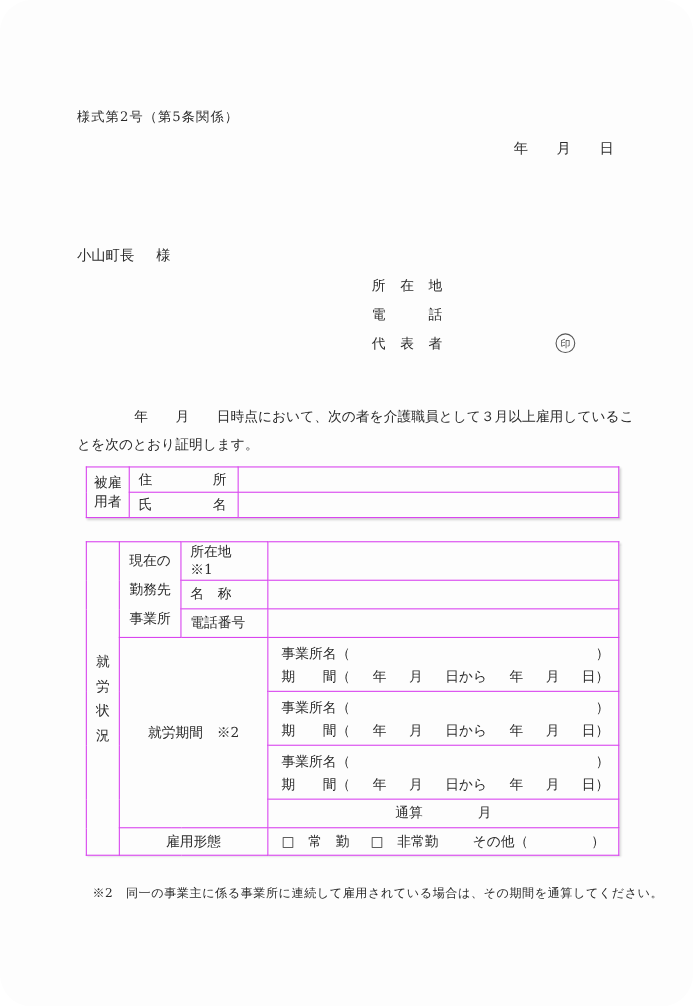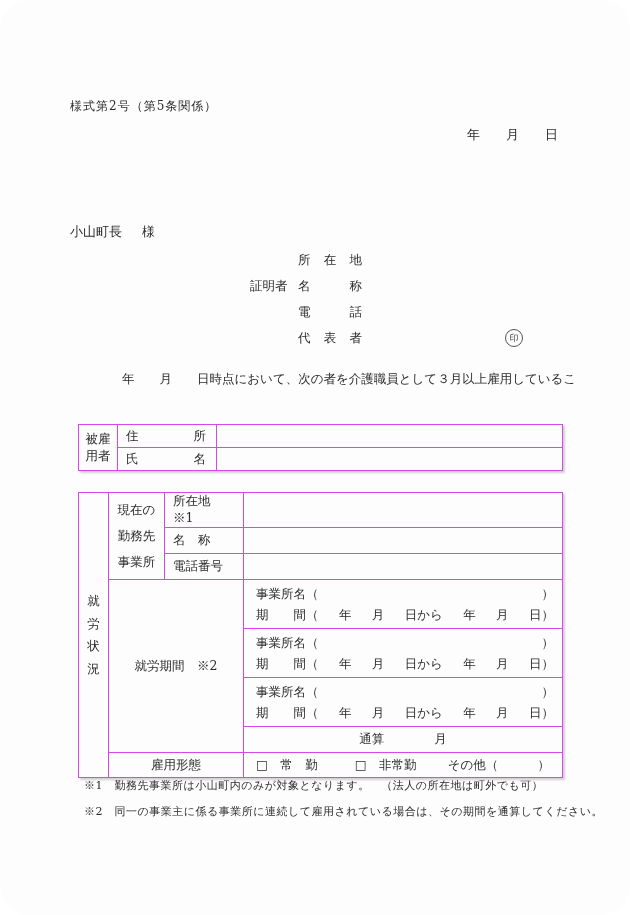--- a/index.html
+++ b/index.html
@@ -17,21 +17,21 @@
   .date-line   { right:72px; top:126px; font-size:13px; }
   .doc-title   { left:0; right:0; top:171px; text-align:center;
                  font-size:13.5px; letter-spacing:13px; text-indent:13px; }
   .addressee   { left:70px; top:223px; display:flex; gap:20px; font-size:13px; }
 
   
   .certifier { left:250px; top:247px; width:312px; }
   .cert-row  { height:26px; display:flex; align-items:center; position:relative; }
   .cert-prefix { display:inline-block; width:48px; }
   .jlabel { display:inline-block; text-align:justify; text-align-last:justify; }
-  .cert-label { width:64px; }
+  .cert-label { width:64px;margin-left:40px; }
   .seal-mark {
     position:absolute; left:255px; top:4px;
     width:18px; height:18px; border:1px solid #555; border-radius:50%;
     display:flex; align-items:center; justify-content:center;
     font-size:9px; color:#444; background:transparent;
   }
 
   
   .statement { left:70px; top:366px; width:500px; line-height:25px; }
   .statement .indent { text-indent:52px; white-space:nowrap; }
@@ -51,21 +51,21 @@
 
   .vlabel { text-align:center; }
   .vlabel div { line-height:22.5px; }
   .office-label div { line-height:26px; text-align:center; }
 
   .period-cell { padding:3px 8px 3px 12px; }
   .p-line { display:flex; justify-content:space-between; align-items:baseline;
             height:21px; line-height:21px; }
 
   .etype { display:flex; align-items:center; padding:0 12px 0 12px; }
-  .ml28 { margin-left:37px; } .ml16 { margin-left:31px; } .mla { margin-left:auto; }
+  .ml28 { margin-left:19px; } .ml16 { margin-left:31px; } .mla { margin-left:auto; }
 
   
   .footnote { left:84px; font-size:11px; letter-spacing:0.5px; white-space:nowrap; }
   .f1 { top:778px; } .f2 { top:804px; }
 </style>
 </head>
 <body>
 
 <div class="page">
 
@@ -76,38 +76,35 @@
 
   <div class="abs addressee">
     <span>小山町長</span>
     <span>様</span>
   </div>
 
   <div class="abs certifier">
     <div class="cert-row">
       <span class="cert-prefix"></span>
       <span class="jlabel cert-label">所在地</span>
-    </div>
-    <div class="cert-row">
-      <span class="cert-prefix">証明者</span>
-      <span class="jlabel cert-label">名称</span>
     </div>
     <div class="cert-row">
       <span class="cert-prefix"></span>
       <span class="jlabel cert-label">電話</span>
     </div>
     <div class="cert-row">
       <span class="cert-prefix"></span>
       <span class="jlabel cert-label">代表者</span>
       <span class="seal-mark">印</span>
     </div>
   </div>
 
   <div class="abs statement">
     <div class="indent">年　　月　　日時点において、次の者を介護職員として３月以上雇用しているこ</div>
+    <div>とを次のとおり証明します。</div>
   </div>
 
   <table class="sheet emp-table">
     <colgroup>
         <col style="width:39px">
         <col style="width:99px">
         <col style="width:346px">
       </colgroup>
     <tbody>
         <tr class="r23">
@@ -222,16 +219,15 @@
           <span>□　常　勤</span>
           <span class="ml28">□　非常勤</span>
           <span class="ml16">その他（</span>
           <span class="mla">）</span>
         </div>
       </td>
     </tr>
   </tbody>
     </table>
 
-  <div class="abs footnote f1">※1　勤務先事業所は小山町内のみが対象となります。　（法人の所在地は町外でも可）</div>
   <div class="abs footnote f2">※2　同一の事業主に係る事業所に連続して雇用されている場合は、その期間を通算してください。</div>
 
 </div>
 
 </body></html>

